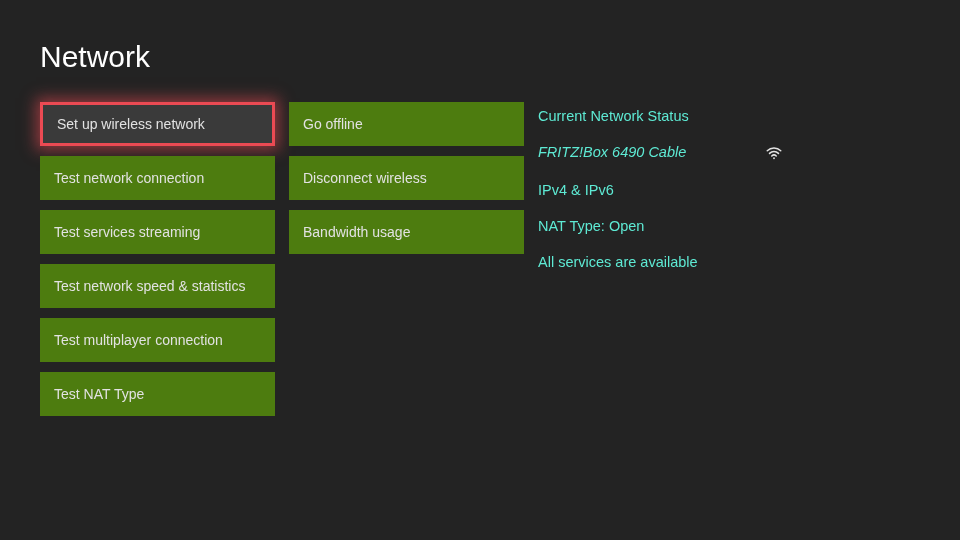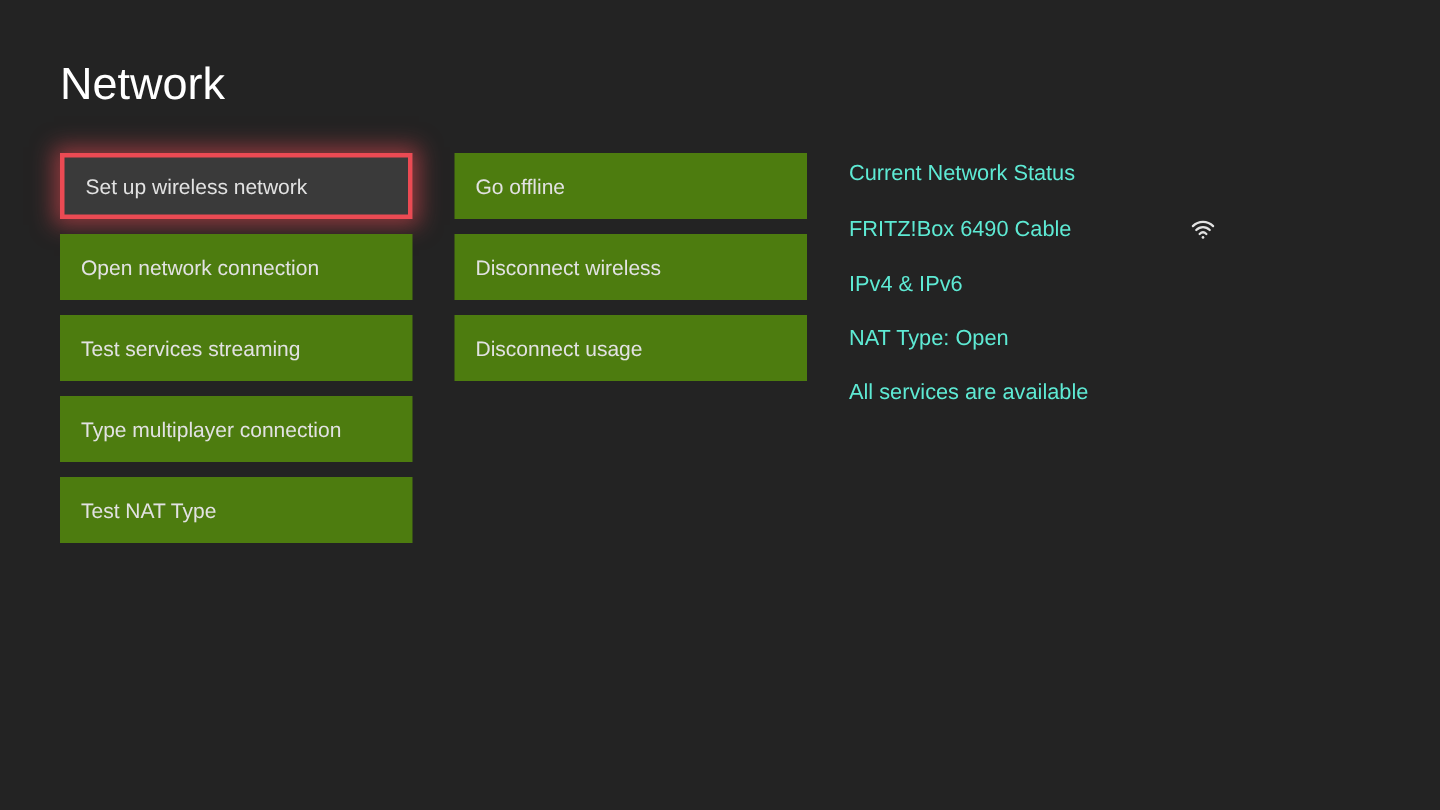--- a/index.html
+++ b/index.html
@@ -20,21 +20,21 @@
     padding: 40px 40px 0 40px;
   }
   .page-title {
     font-size: 30px;
     font-weight: 400;
     color: #ffffff;
     margin: 0 0 28px 0;
   }
   .columns {
     display: flex;
-    gap: 28px;
+    gap: 14px;
   }
   .col {
     display: flex;
     flex-direction: column;
     gap: 10px;
   }
   .col.left, .col.mid {
     width: 235px;
   }
   .menu-item {
@@ -59,65 +59,69 @@
   }
   .status-line {
     font-size: 14.5px;
     color: #5eead4;
     margin-bottom: 20px;
     display: flex;
     align-items: center;
   }
   .ssid-line {
     display: flex;
-    align-items: center;
+    align-items: flex-start;
     justify-content: space-between;
     width: 245px;
+    font-style: italic;
   }
   .wifi-icon svg {
     width: 18px;
     height: 18px;
     display: block;
   }
 </style>
 </head>
 <body>
 
 <div class="page">
   <h1 class="page-title">Network</h1>
 
   <div class="columns">
 
     <div class="col left">
       <div class="menu-item selected">
         <span>Set up wireless network</span>
       </div>
       <div class="menu-item">
-        <span>Open network connection</span>
+        <span>Test network connection</span>
       </div>
       <div class="menu-item">
         <span>Test services streaming</span>
       </div>
       <div class="menu-item">
-        <span>Type multiplayer connection</span>
+        <span>Test network speed &amp; statistics</span>
+      </div>
+      <div class="menu-item">
+        <span>Test multiplayer connection</span>
       </div>
       <div class="menu-item">
         <span>Test NAT Type</span>
       </div>
     </div>
 
     <div class="col mid">
       <div class="menu-item">
         <span>Go offline</span>
       </div>
       <div class="menu-item">
         <span>Disconnect wireless</span>
       </div>
       <div class="menu-item">
-        <span>Disconnect usage</span>
+        <span>Bandwidth usage</span>
       </div>
     </div>
 
     <div class="status-col">
       <div class="status-line">Current Network Status</div>
       <div class="status-line ssid-line">
         <span>FRITZ!Box 6490 Cable</span>
         <span class="wifi-icon">
           <svg viewBox="0 0 24 24" fill="none" stroke="#e2e2e2" stroke-width="2" stroke-linecap="round">
             <path d="M3 9 C8 4 16 4 21 9"></path>

